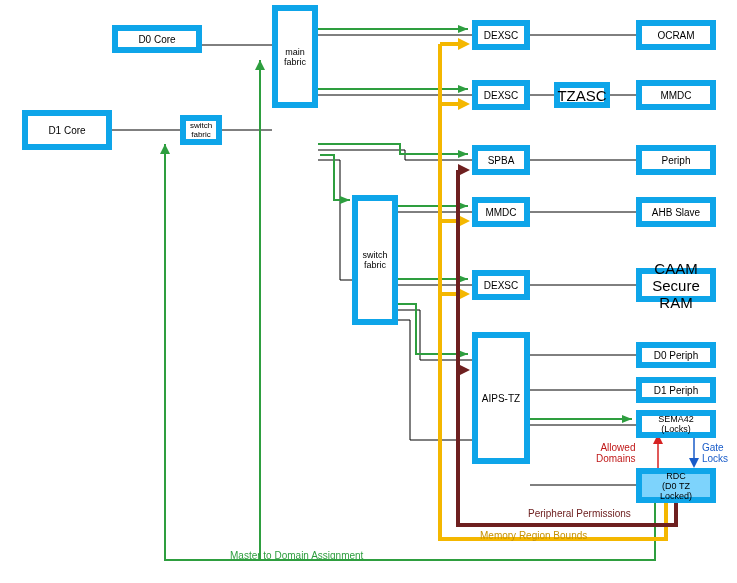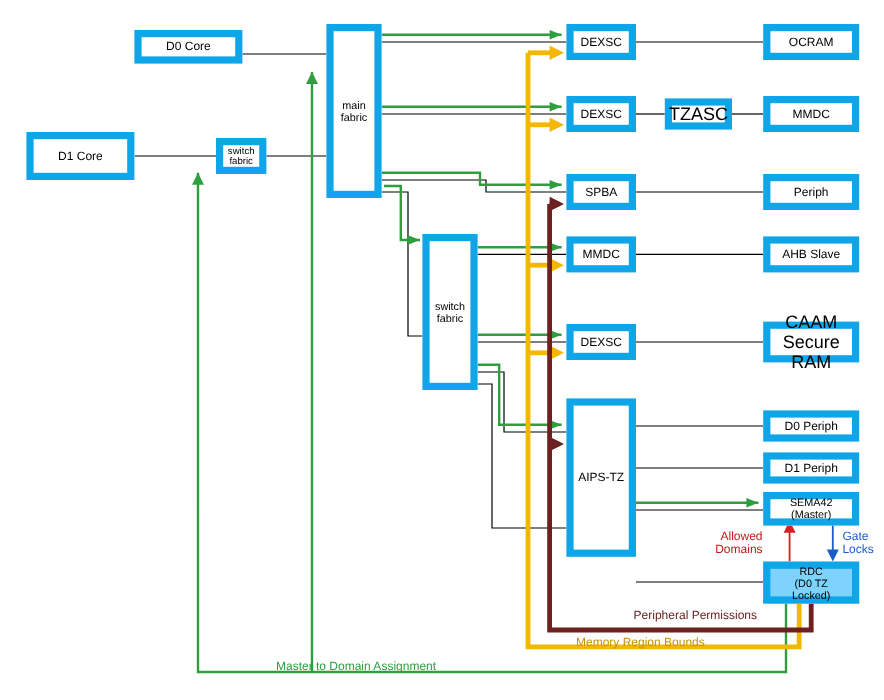--- a/index.html
+++ b/index.html
@@ -123,21 +123,21 @@
 <div class="box" style="left:112px;top:25px;width:90px;height:28px">
       <span>D0 Core</span>
     </div>
 <div class="box" style="left:22px;top:110px;width:90px;height:40px">
       <span>D1 Core</span>
     </div>
 <div class="box" style="left:180px;top:115px;width:42px;height:30px;font-size:8px">
       <span style="white-space:pre-line">switch
 fabric</span>
     </div>
-<div class="box" style="left:272px;top:20px;width:46px;height:145px;font-size:9px">
+<div class="box" style="left:272px;top:5px;width:46px;height:103px;font-size:9px">
       <span style="white-space:pre-line">main
 fabric</span>
     </div>
 <div class="box" style="left:352px;top:195px;width:46px;height:130px;font-size:9px">
       <span style="white-space:pre-line">switch
 fabric</span>
     </div>
 
 <div class="box" style="left:472px;top:20px;width:58px;height:30px">
       <span>DEXSC</span>
@@ -179,21 +179,21 @@
 Secure RAM</span>
     </div>
 <div class="box" style="left:636px;top:342px;width:80px;height:26px">
       <span>D0 Periph</span>
     </div>
 <div class="box" style="left:636px;top:377px;width:80px;height:26px">
       <span>D1 Periph</span>
     </div>
 <div class="box" style="left:636px;top:410px;width:80px;height:28px;font-size:9px">
       <span style="white-space:pre-line">SEMA42
-(Master)</span>
+(Locks)</span>
     </div>
 <div class="box rdc" style="left:636px;top:468px;width:80px;height:35px;font-size:9px">
       <span style="white-space:pre-line">RDC
 (D0 TZ
 Locked)</span>
     </div>
 
 <div class="lbl txt-red" style="left:596px;top:442px;text-align:right;white-space:pre-line">Allowed
 Domains</div>
 <div class="lbl txt-blue" style="left:702px;top:442px;white-space:pre-line">Gate

